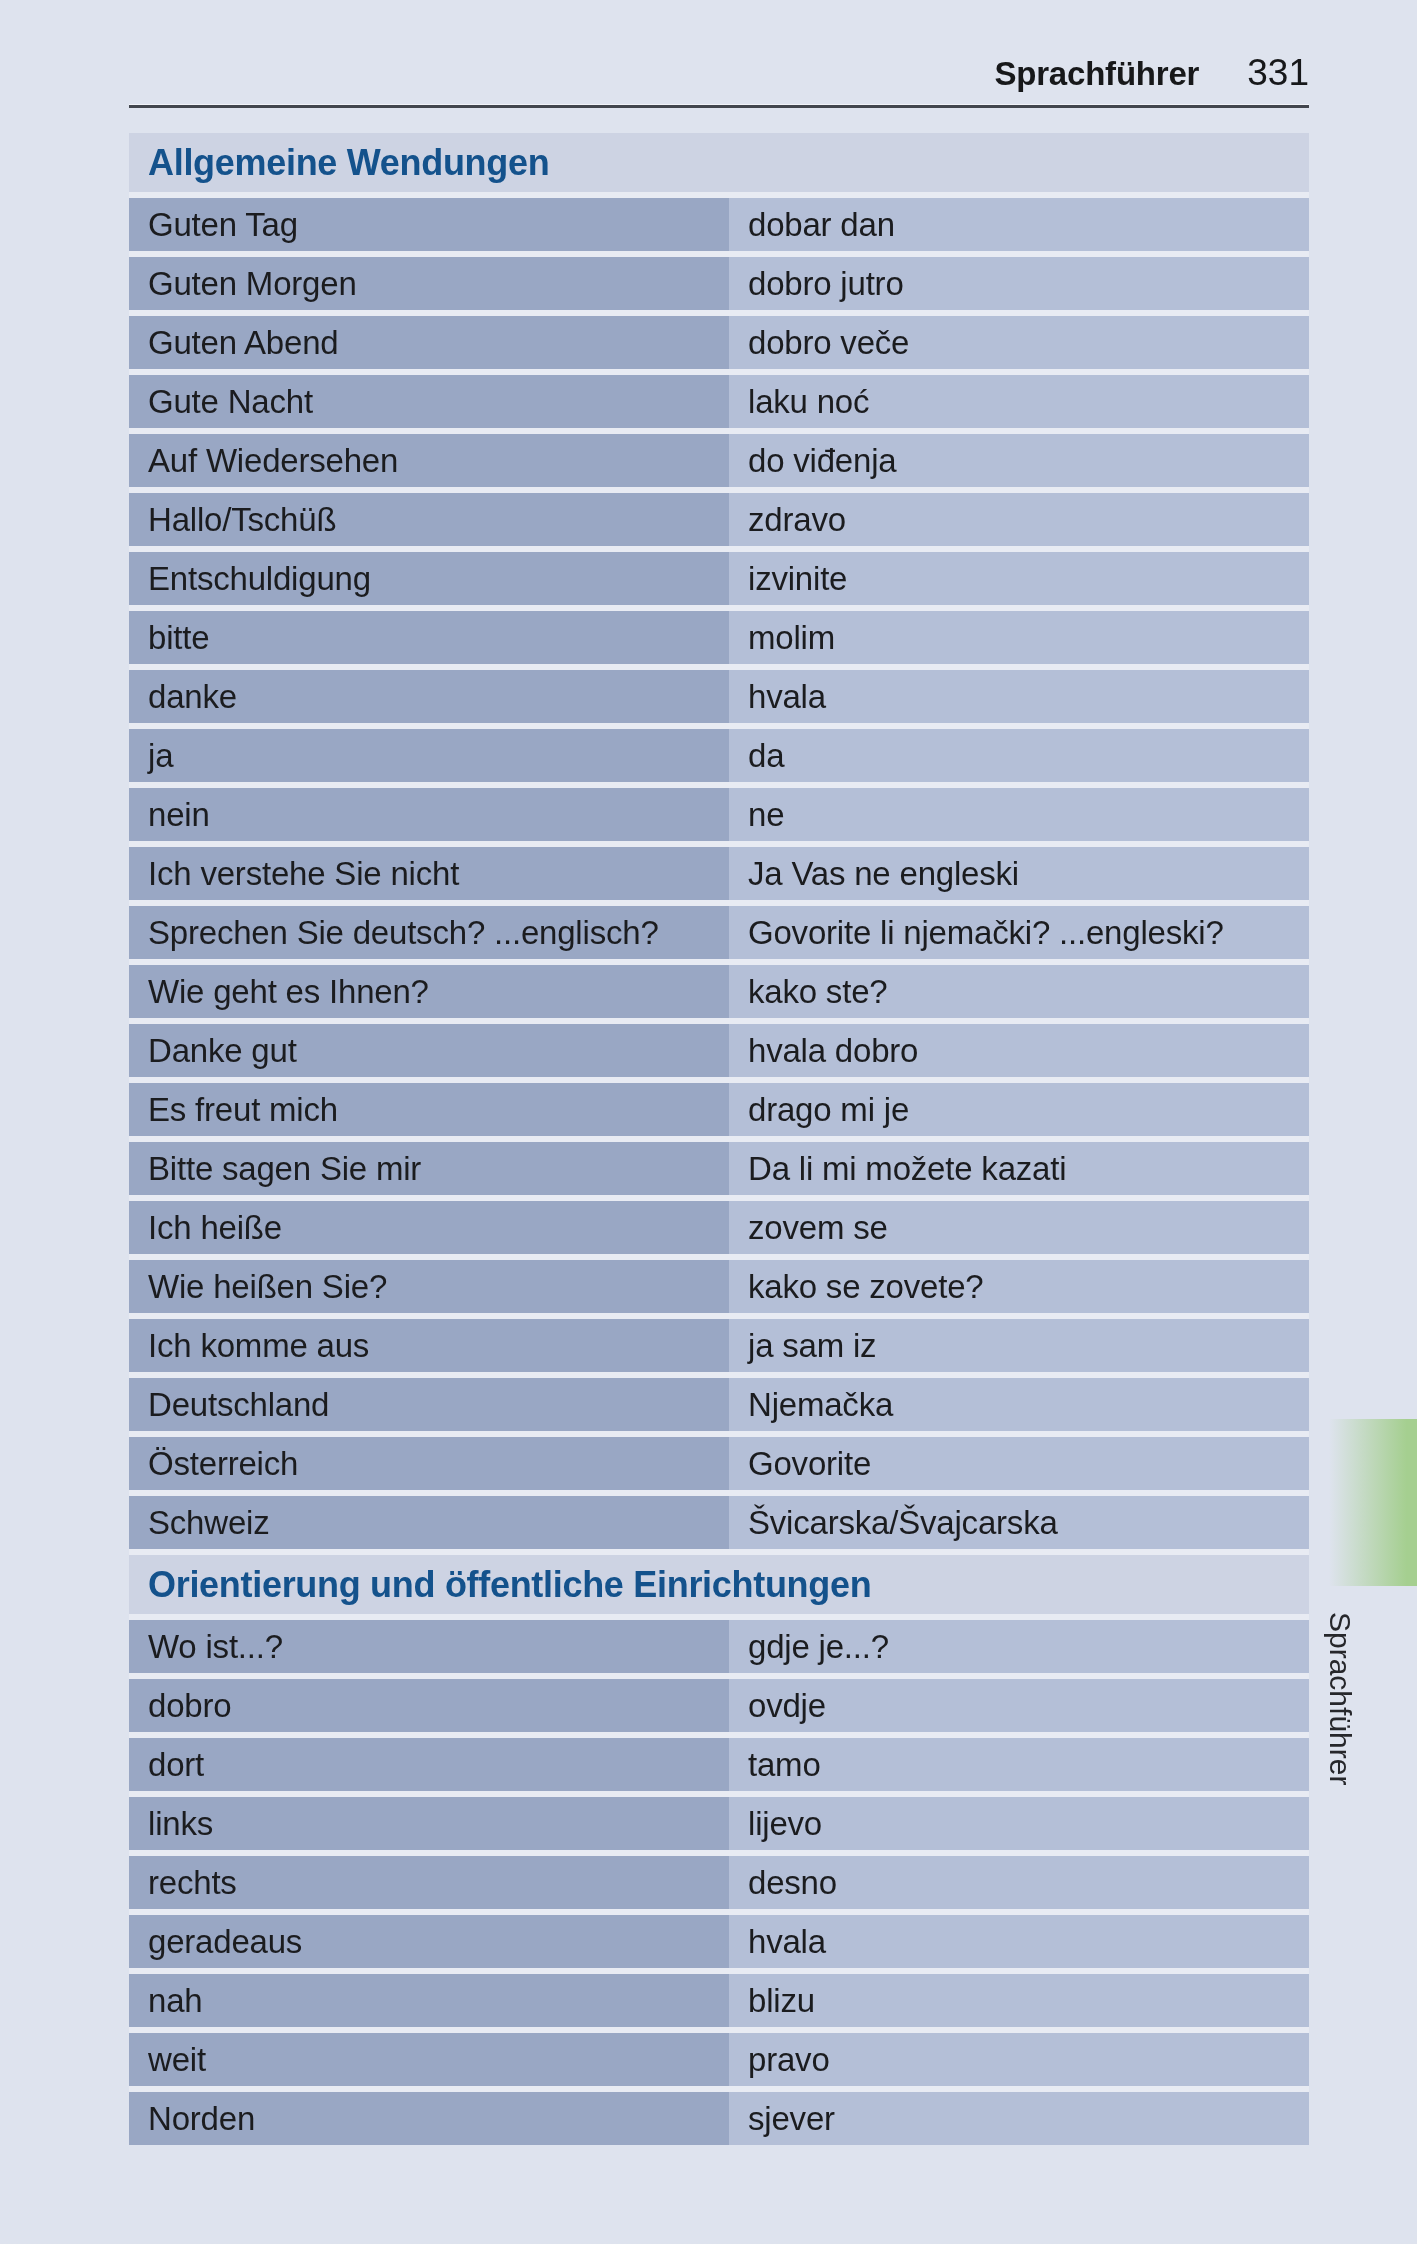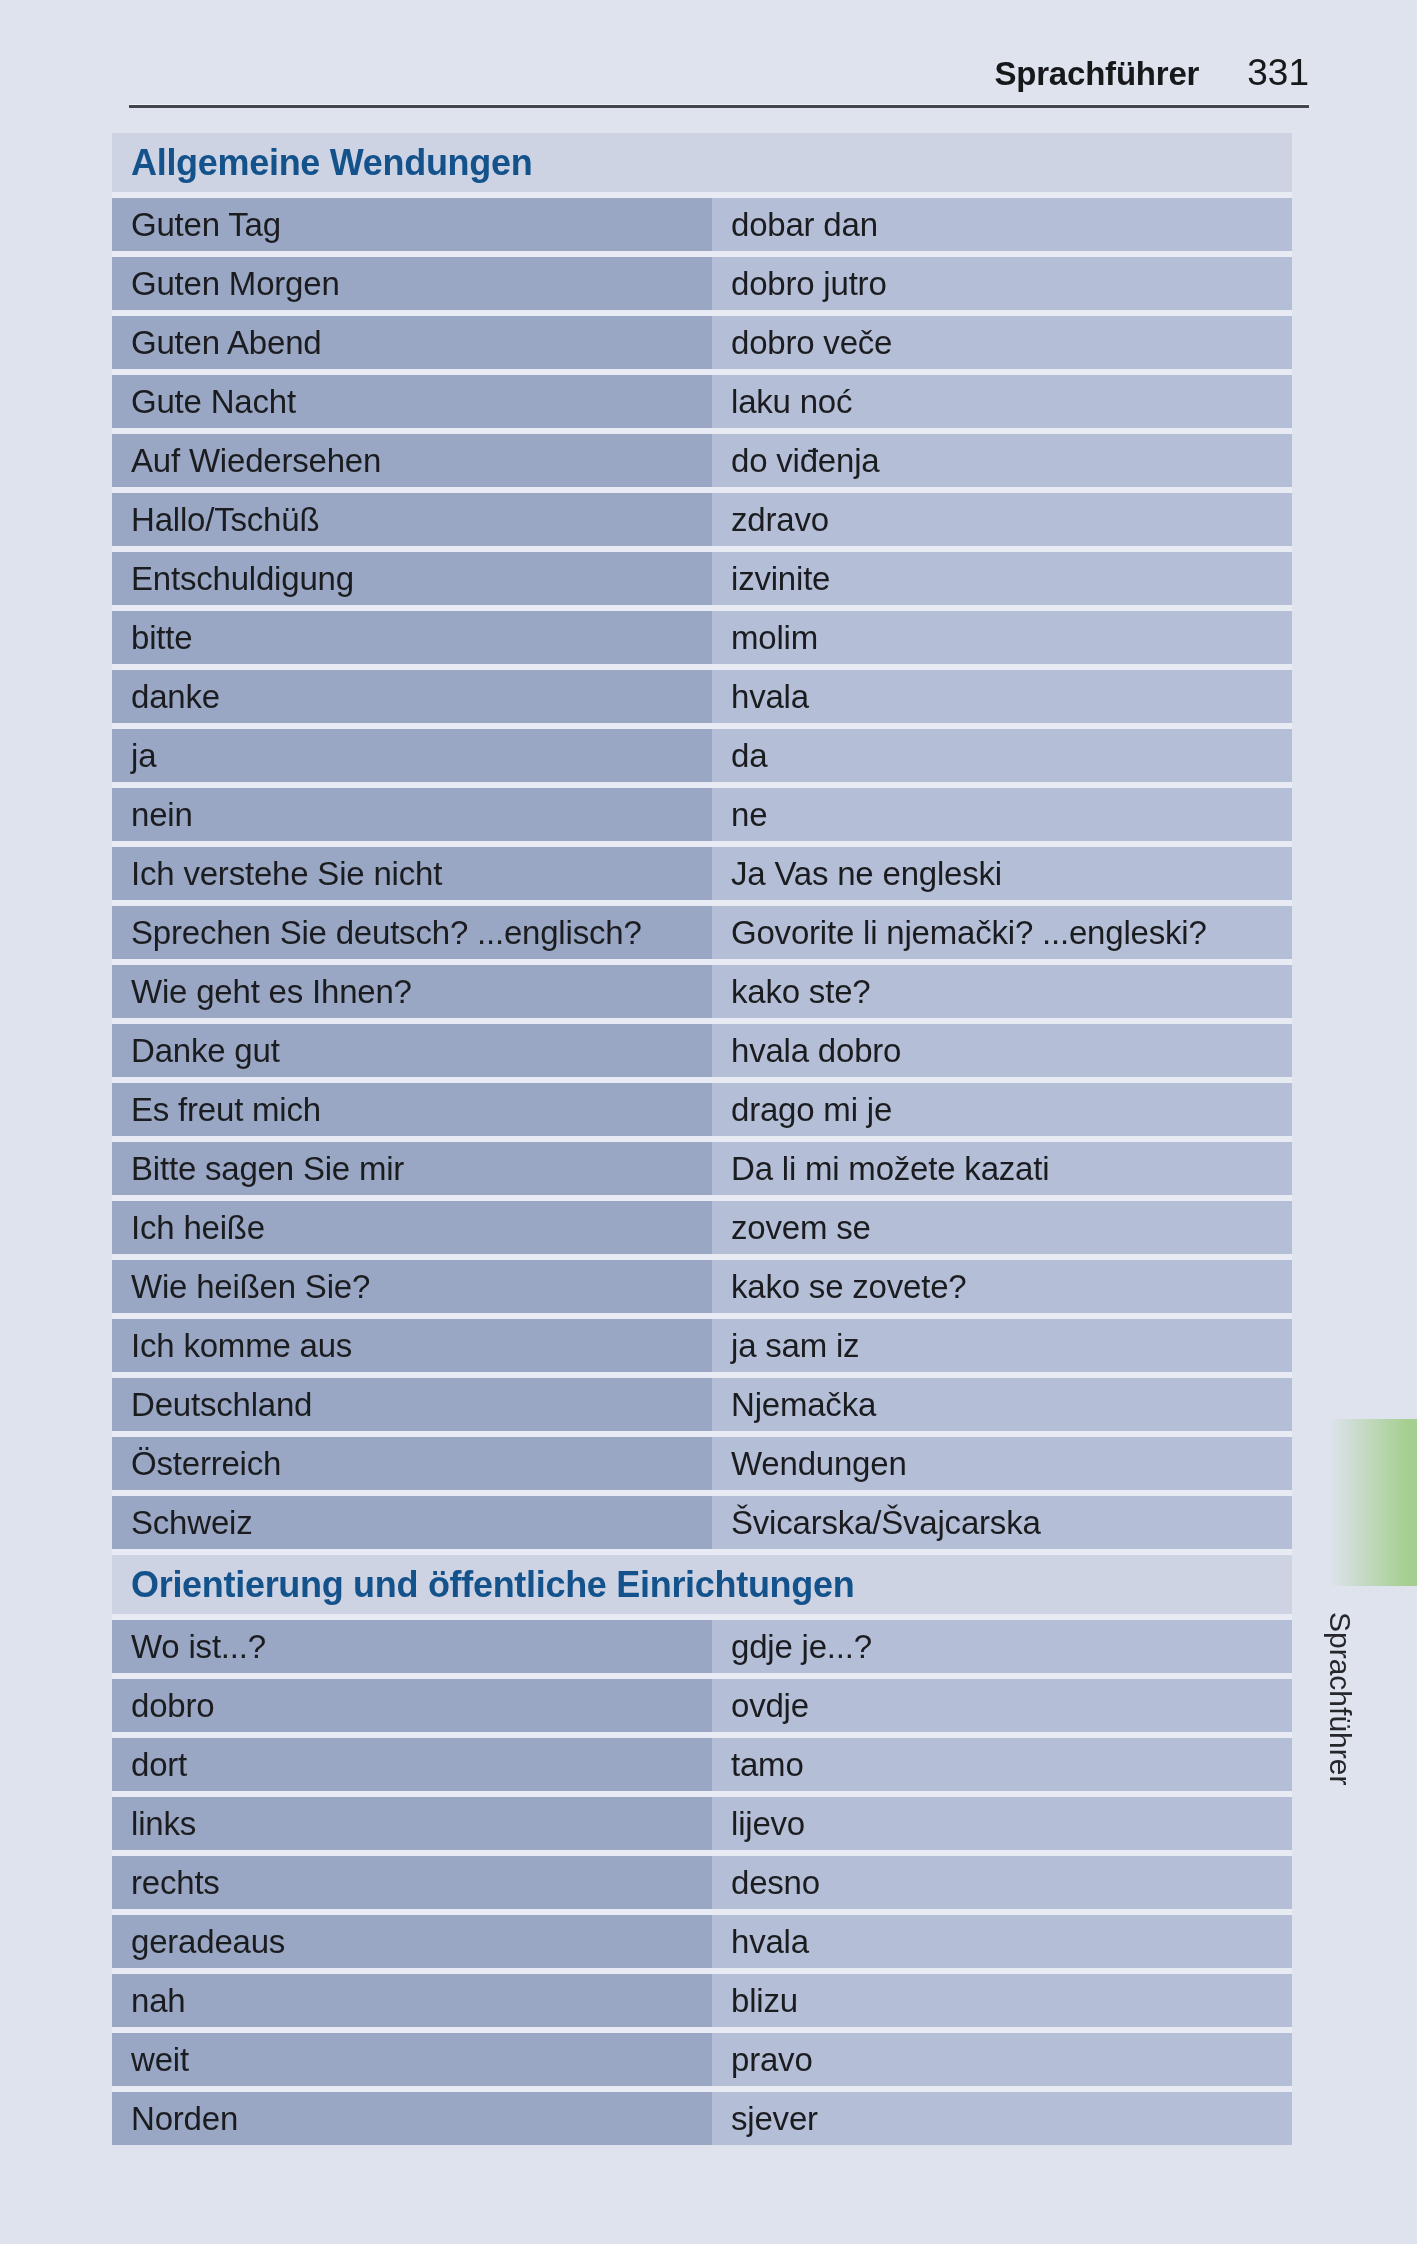--- a/index.html
+++ b/index.html
@@ -27,21 +27,21 @@
     display:flex;justify-content:flex-end;align-items:baseline;gap:48px;
   }
   .ph-title{font-weight:bold;font-size:33px;color:var(--header-fg);letter-spacing:-0.2px;}
   .ph-num{font-size:37px;color:var(--header-fg);}
   .header-rule{
     position:absolute;left:129px;top:104px;width:1180px;height:3px;
     background:var(--rule);
     border-top:1px solid #f2f4f9;
   }
   .phrase-table{
-    position:absolute;left:112px;top:133px;width:1180px;
+    position:absolute;left:129px;top:133px;width:1180px;
     display:flex;flex-direction:column;gap:6px;
     background:var(--gap);
   }
   .section-row{
     height:59px;flex:0 0 59px;
     background:var(--section-bg);
     color:var(--section-fg);
     font-weight:bold;font-size:36px;letter-spacing:-0.3px;
     display:flex;align-items:center;
     padding-left:19px;box-sizing:border-box;
@@ -157,21 +157,21 @@
     <div class="row">
       <div class="cell left">Ich komme aus</div>
       <div class="cell right">ja sam iz</div>
     </div>
     <div class="row">
       <div class="cell left">Deutschland</div>
       <div class="cell right">Njemačka</div>
     </div>
     <div class="row">
       <div class="cell left">Österreich</div>
-      <div class="cell right">Wendungen</div>
+      <div class="cell right">Govorite</div>
     </div>
     <div class="row">
       <div class="cell left">Schweiz</div>
       <div class="cell right">Švicarska/Švajcarska</div>
     </div>
     <div class="section-row">Orientierung und öffentliche Einrichtungen</div>
     <div class="row">
       <div class="cell left">Wo ist...?</div>
       <div class="cell right">gdje je...?</div>
     </div>

